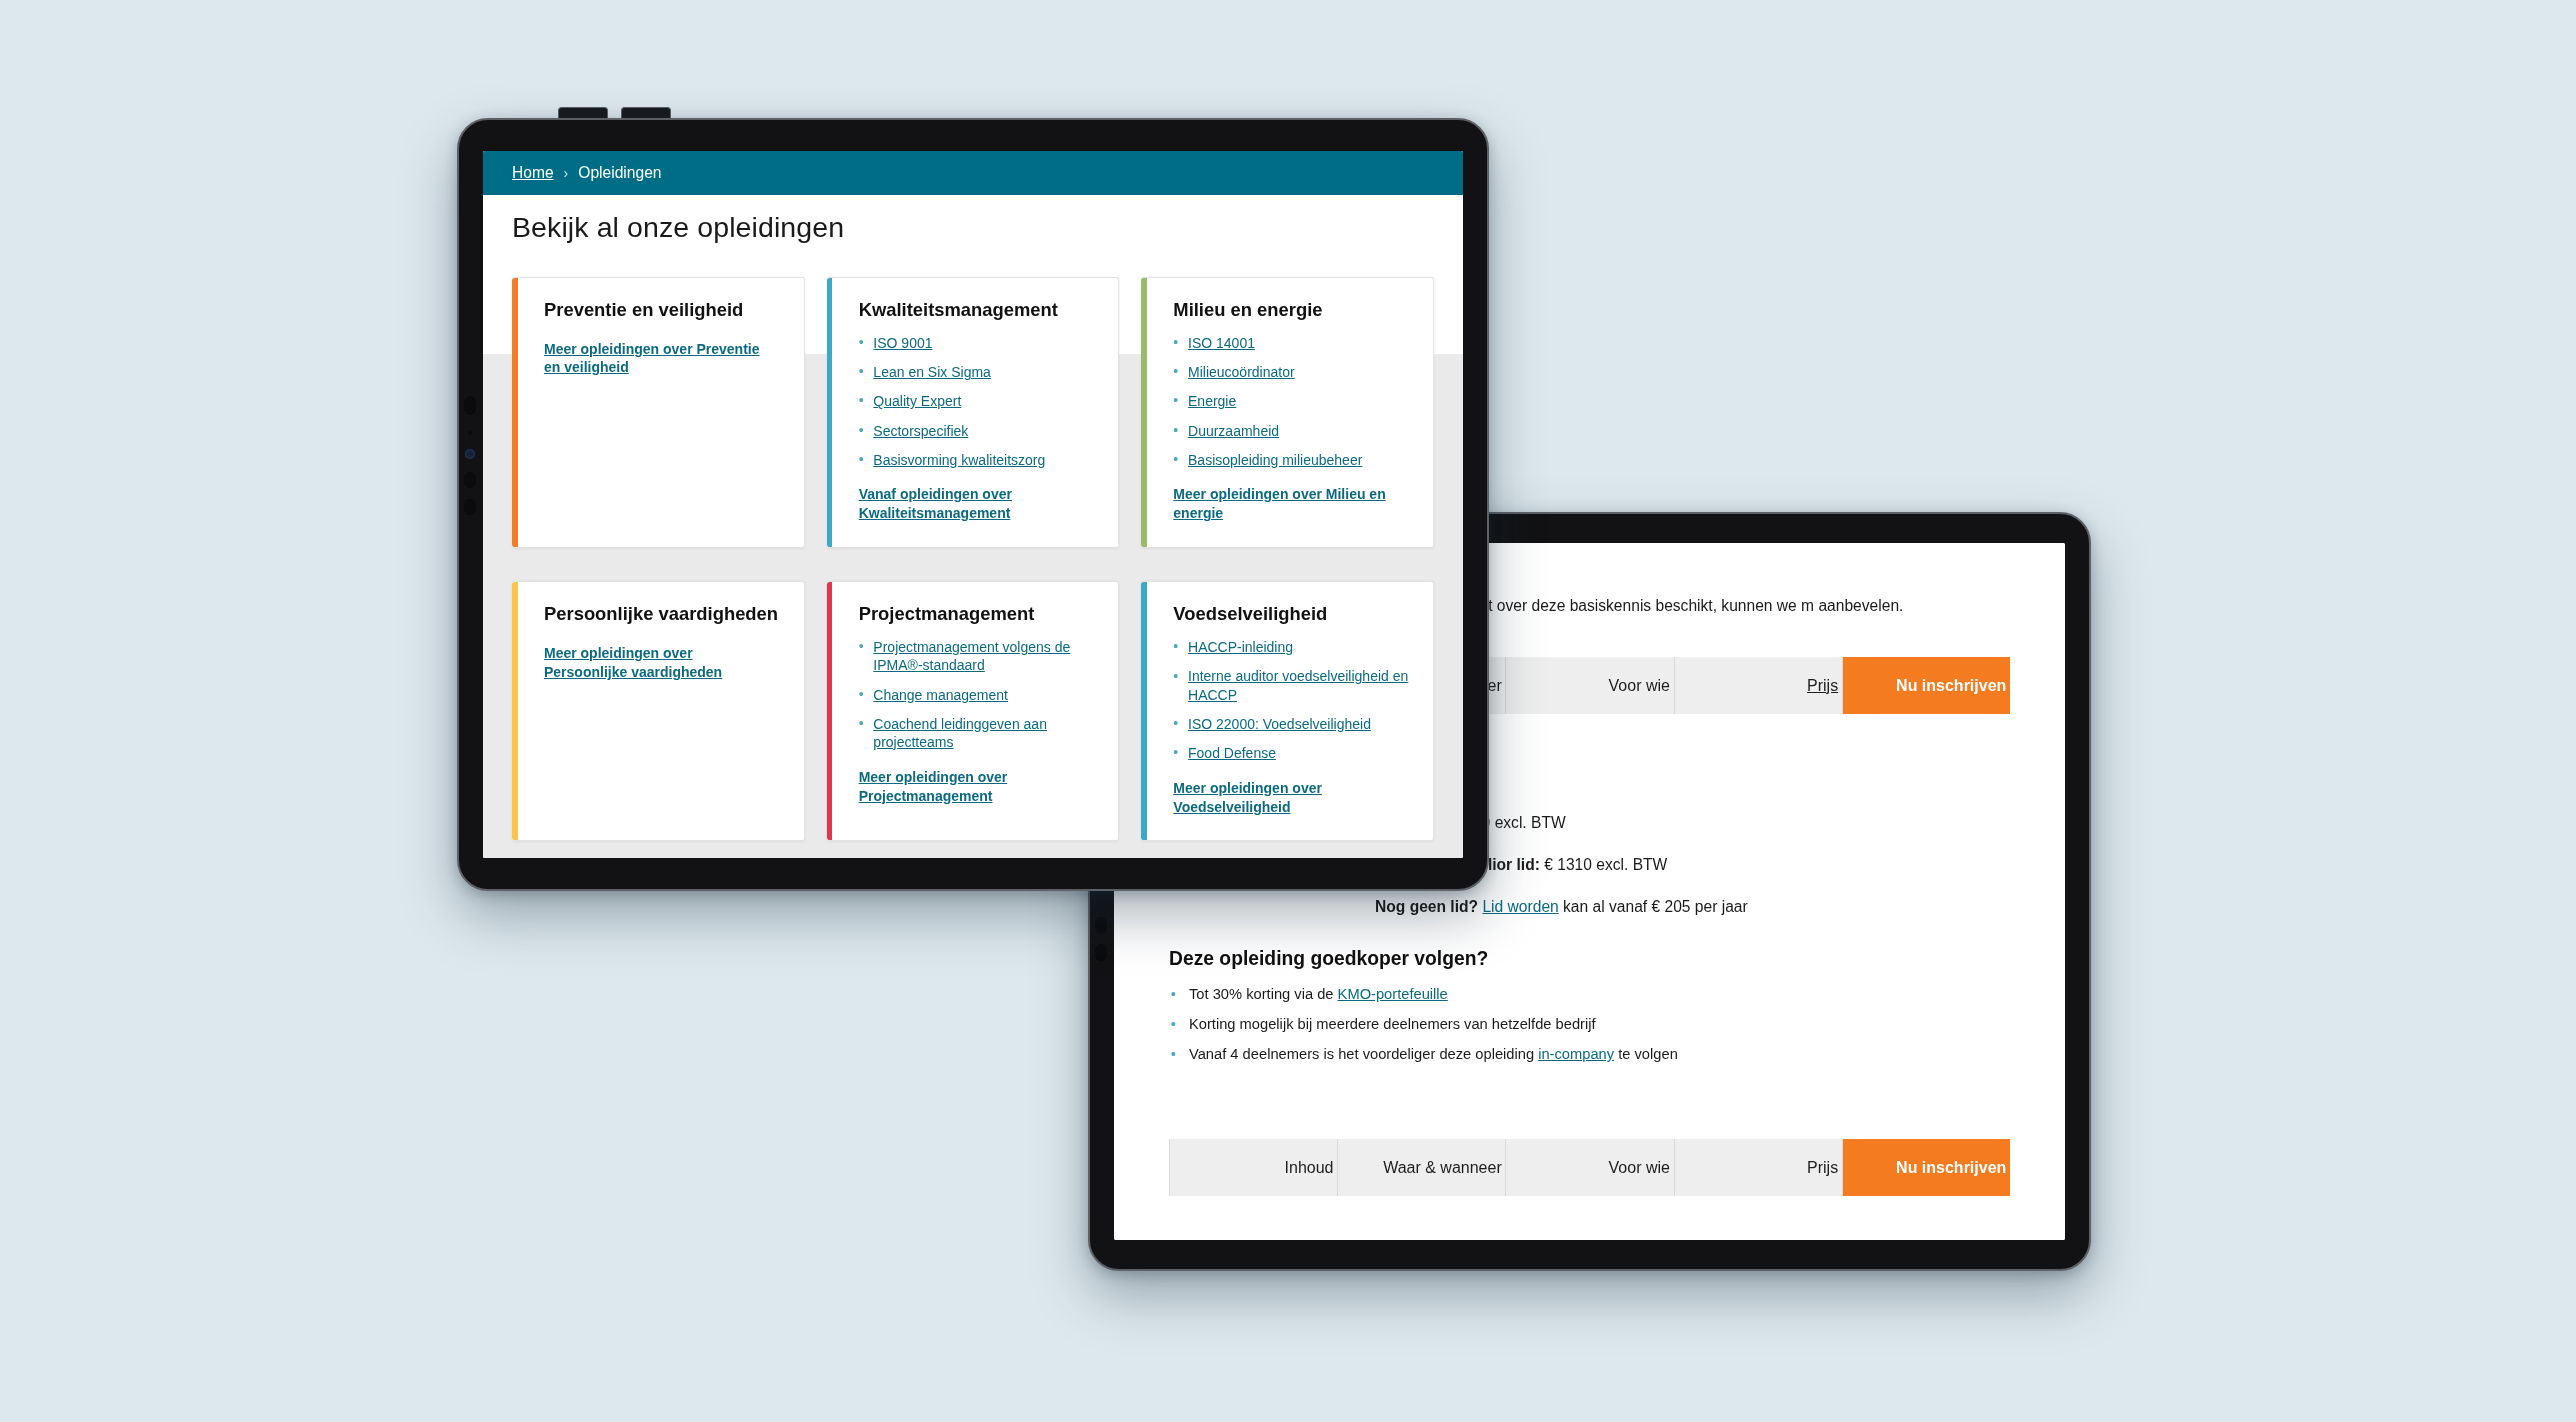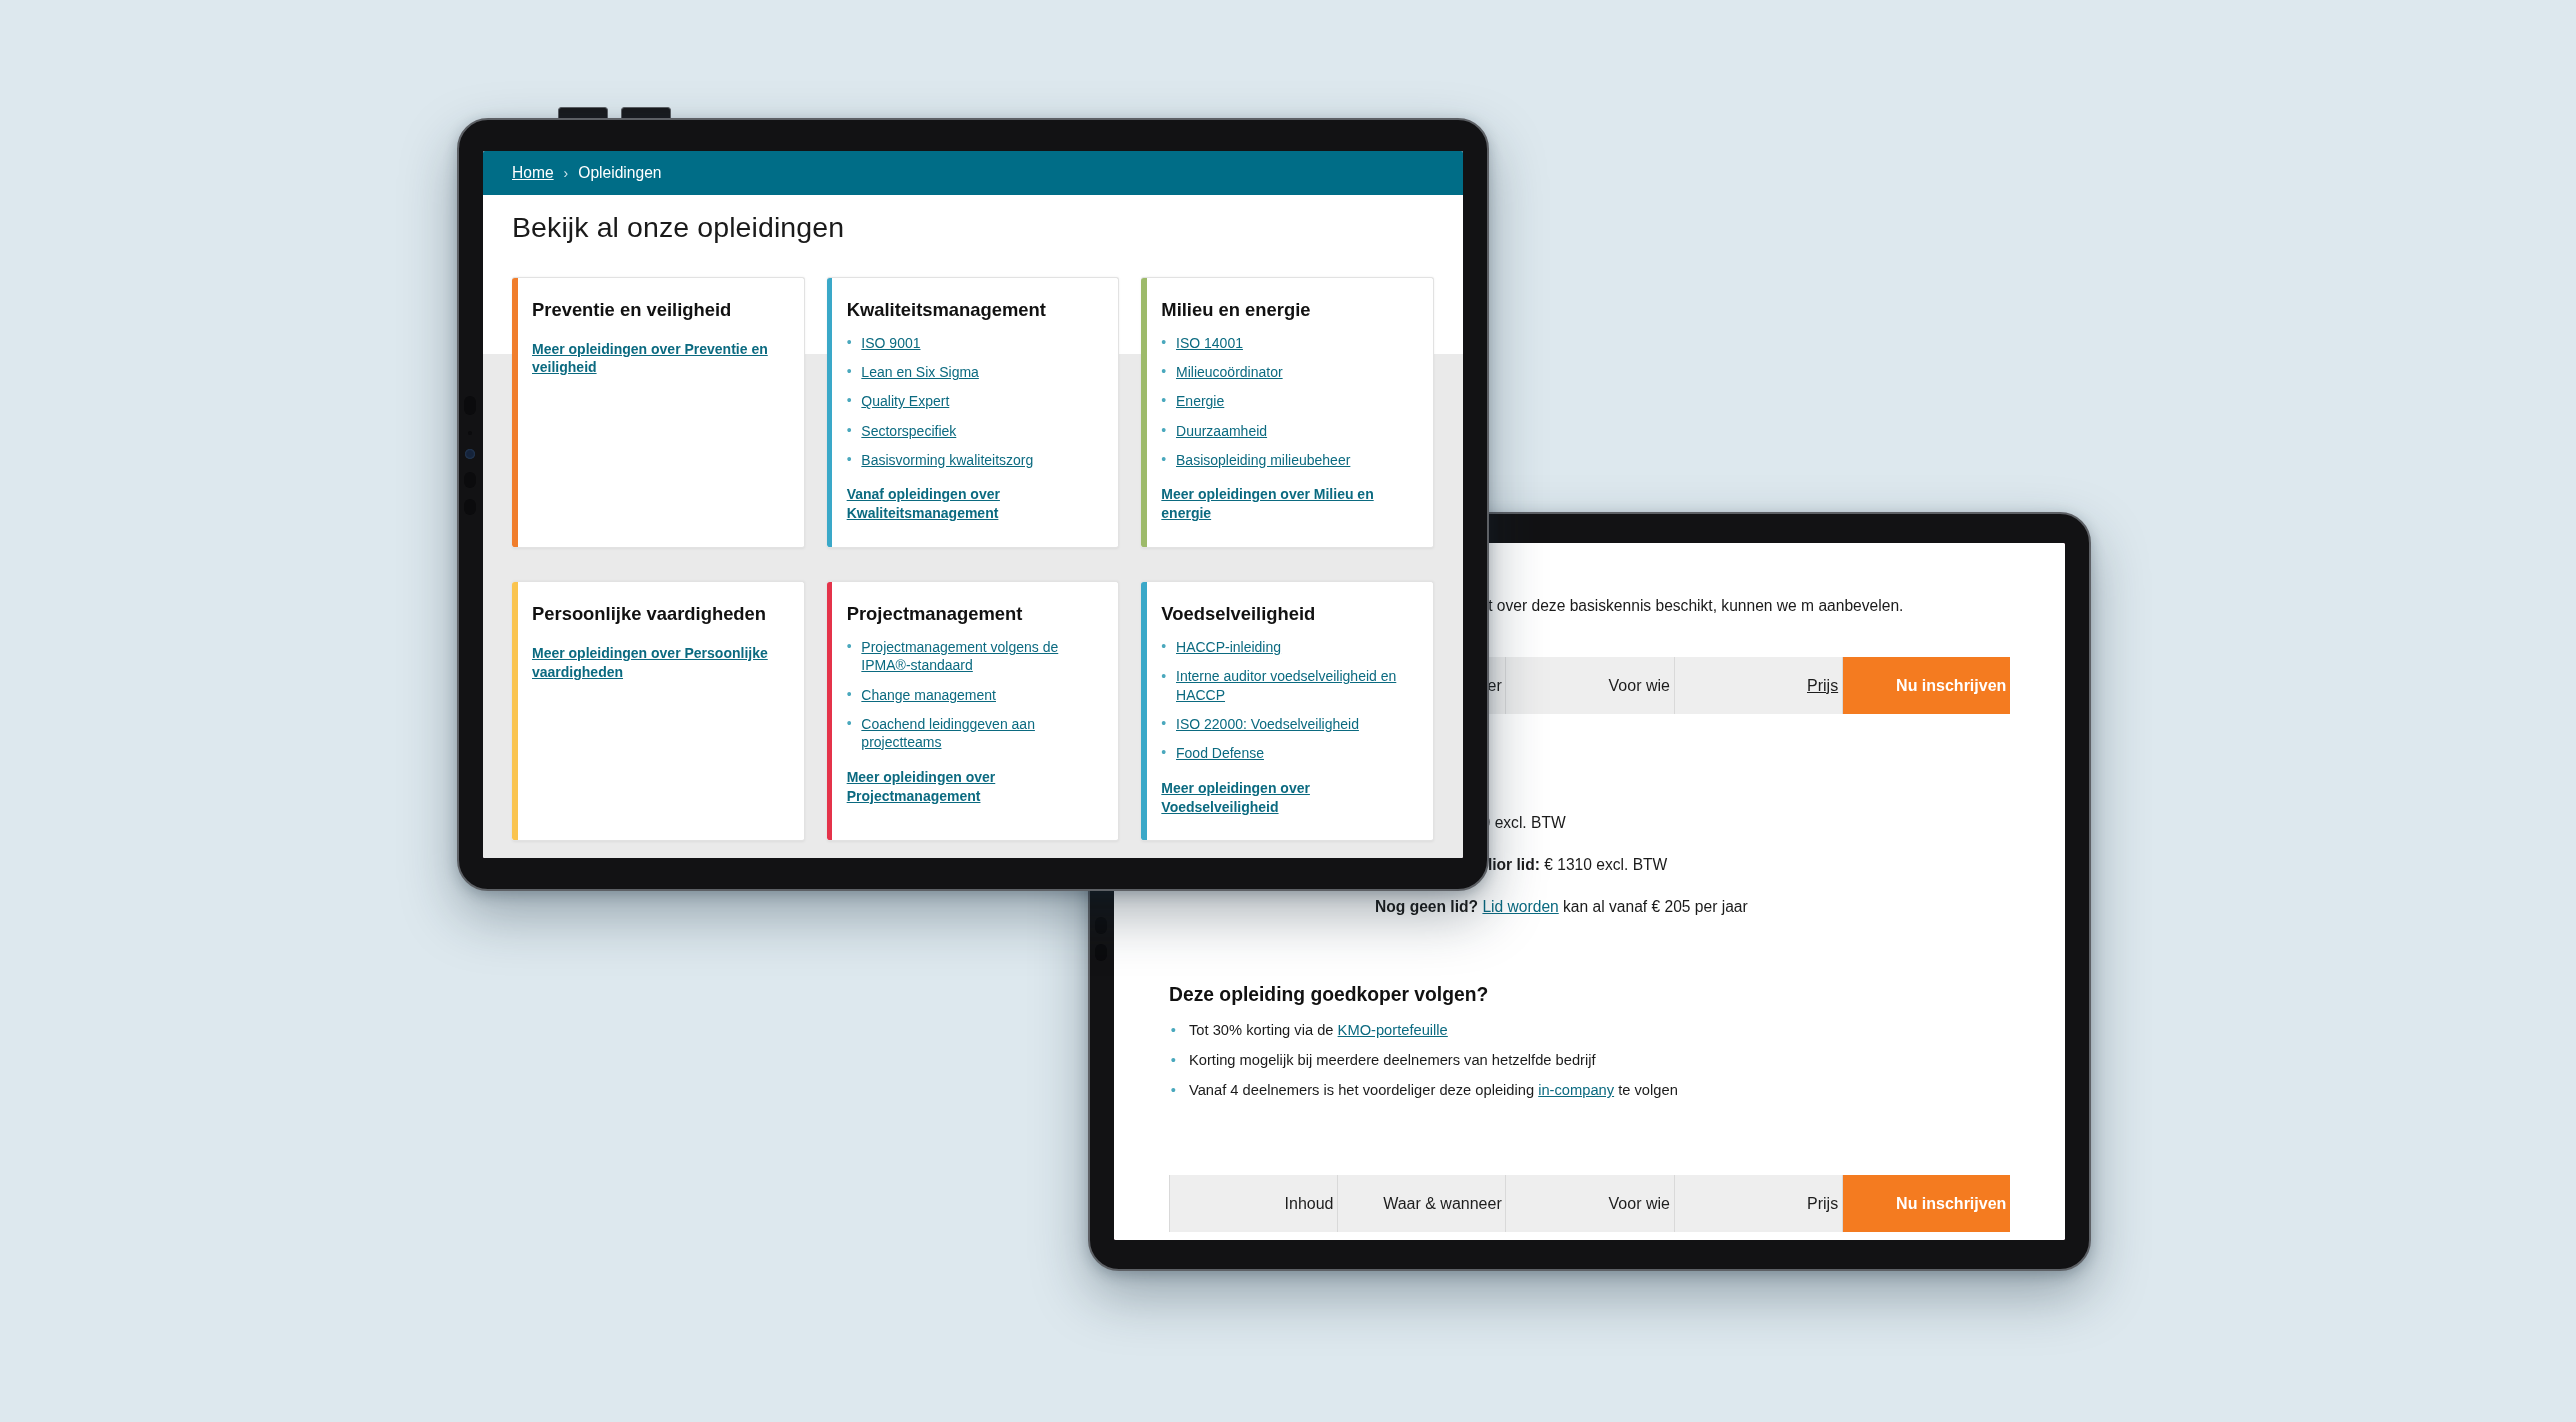--- a/index.html
+++ b/index.html
@@ -62,21 +62,21 @@
   .cards-area { background: #ffffff; padding: 0 29px; position: relative; }
   .cards-area::before {
     content:""; position:absolute; left:0; right:0; top:110px; bottom:-368px; background:#eaeaea;
   }
   .card-grid {
     position: relative; display: grid; grid-template-columns: repeat(3, 1fr);
     gap: 22px 22px; padding-top: 33px;
   }
   .card {
     background: #ffffff; border: 0.9px solid #e2e2e2; border-left: 0;
-    border-radius: 2.8px; padding: 20px 24px 24px 20px; position: relative;
+    border-radius: 2.8px; padding: 20px 24px 24px 32px; position: relative;
     box-shadow: 0 0.9px 2.8px rgba(0,0,0,.06);
   }
   .card .accent {
     position: absolute; left: 0; top: 0; bottom: 0; width: 5.5px; border-radius: 2.8px 0 0 2.8px;
   }
   .card h3 {
     font-size: 18.4px; color: #111; font-weight: 700; margin-bottom: 13px; line-height: 1.25;
   }
   .card ul { list-style: none; }
   .card li {
@@ -103,21 +103,21 @@
   }
   .tabbar .tab.first { border-left: 0.9px solid #d9d9d9; }
   .tabbar .tab.active-underline span { text-decoration: underline; }
   .tabbar .tab.cta {
     background: #f47b20; color: #ffffff; font-weight: 700; border-right: 0;
   }
   .price-head { font-size: 24px; font-weight: 700; color: #111; margin-top: 48px; margin-left: 99px;}
   .price-line { font-size: 15.6px; color: #1b1b1b; margin-top: 24px; margin-left: 206px; }
   .price-line b { font-weight: 700; }
   .price-line a { color: #0b6a80; text-decoration: underline; }
-  .cheaper-head { font-size: 19.3px; font-weight: 700; color: #111; margin-top: 68px; }
+  .cheaper-head { font-size: 19.3px; font-weight: 700; color: #111; margin-top: 32px; }
   .cheaper-list { list-style: none; margin-top: 16.6px; }
   .cheaper-list li {
     position: relative; padding-left: 20px; margin-bottom: 14px;
     font-size: 14.7px; color: #1b1b1b;
   }
   .cheaper-list li::before {
     content: "\2022"; position: absolute; left: 1.8px; top: -0.9px; color: #4aa8bd;
   }
   .cheaper-list li a { color: #0b6a80; text-decoration: underline; }
   .tabbar.bottom { margin-top: 77px; }

